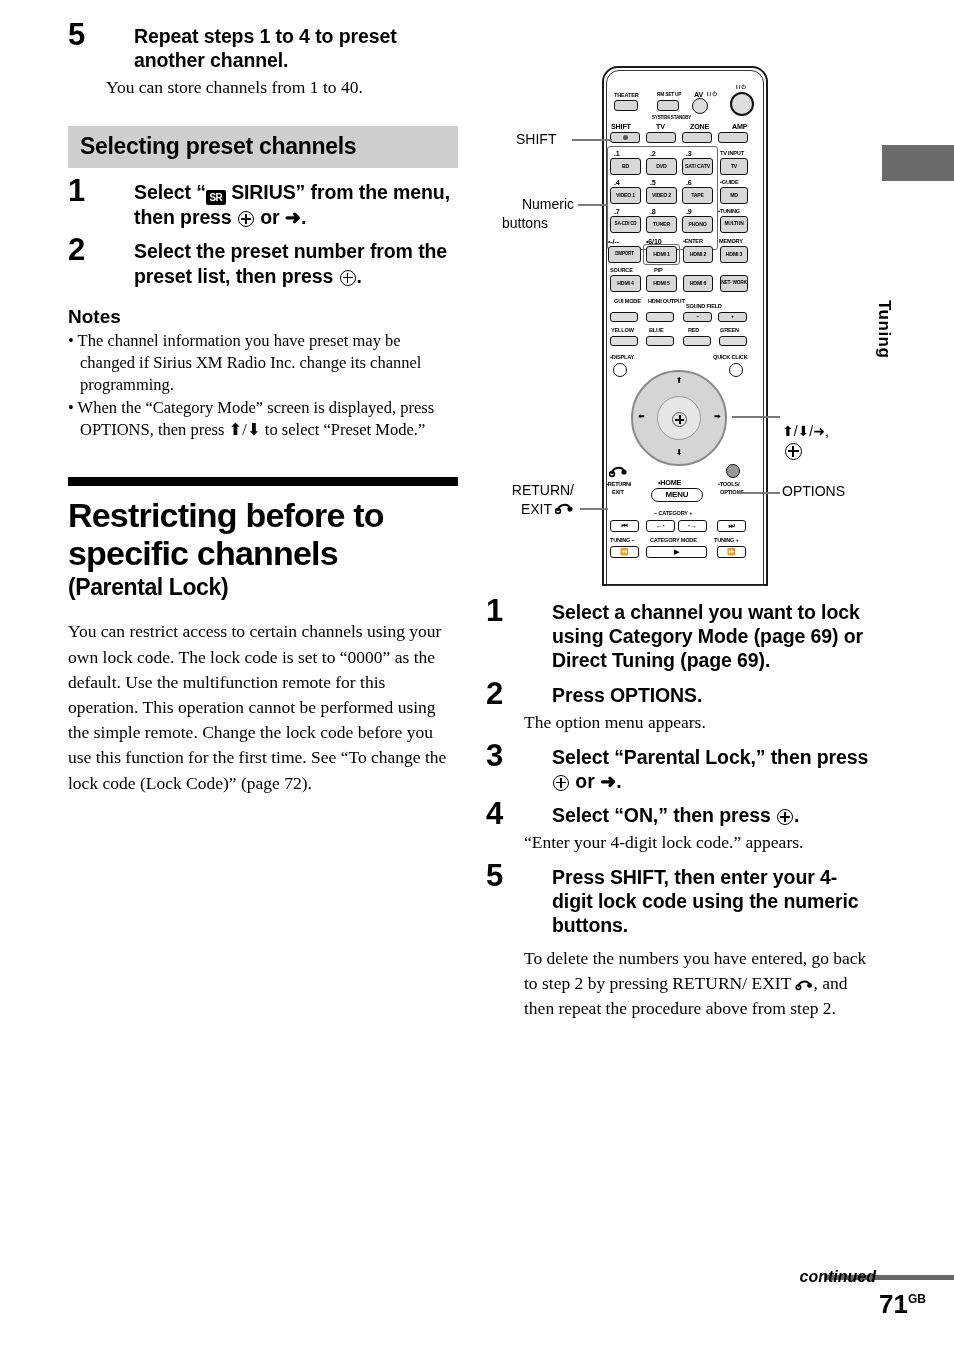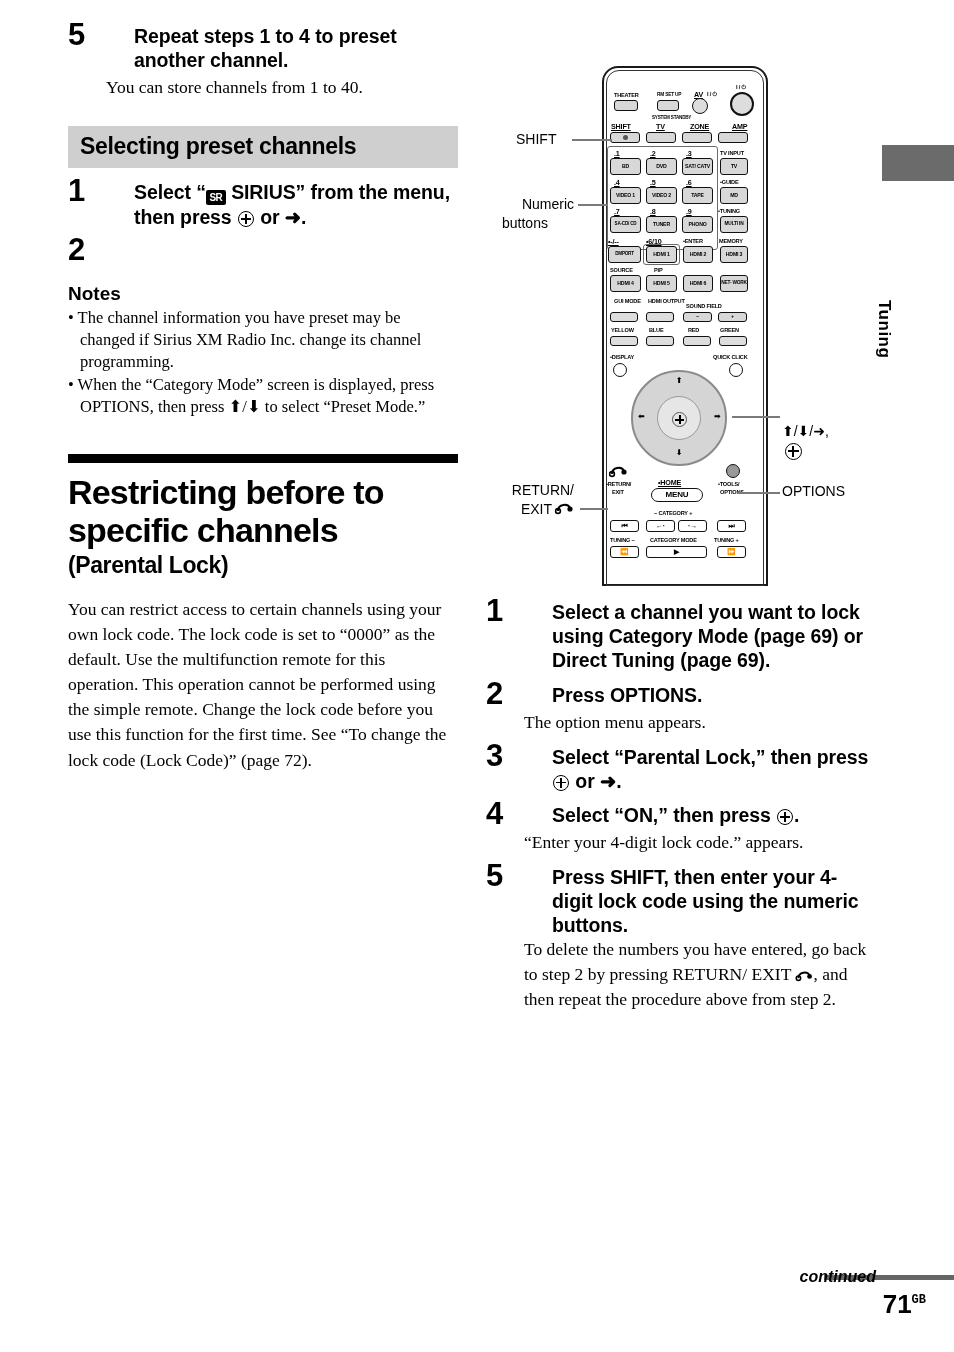--- a/index.html
+++ b/index.html
@@ -154,21 +154,21 @@
   }
   .footer-rule {
     position:absolute; right:0px; bottom:72px;
     width:130px; height:5px; background:#666;
   }
   .footer-page {
     position:absolute; right:28px; bottom:32px;
     font-family:"Liberation Sans", sans-serif;
     font-weight:bold; font-size:26px;
   }
-  .footer-page sup { font-size:12px; font-weight:bold;font-family:Liberation Mono, monospace; }
+  .footer-page sup { font-size:12px; font-weight:bold; }
 
   
   .remote-wrap { position:absolute; left:486px; top:58px; width:400px; height:530px; }
 
   .remote-body {
     position:absolute; left:116px; top:8px;
     width:166px; height:520px;
     border:2px solid #1a1a1a;
     border-radius:16px 16px 0 0;
     background:#fff;
@@ -197,21 +197,21 @@
   .btn.plain { background:#ddd; }
   .lbl {
     position:absolute;
     font-family:"Liberation Sans", sans-serif;
     font-weight:bold;
     font-size:5.6px;
     color:#000;
     white-space:nowrap;
     letter-spacing:-0.2px;
   }
-  .lbl.big { font-size:7.2px;text-decoration:underline; }
+  .lbl.big { font-size:7.2px; }
   .knob {
     position:absolute;
     border:1.6px solid #111;
     background:#ddd;
     border-radius:50%;
   }
   .grp {
     position:absolute;
     border:1.6px solid #6b6b6b;
     border-radius:3px;
@@ -269,20 +269,21 @@
     <div class="step">
       <div class="step-num">1</div>
       <div class="step-body">
         <div class="step-title"><span>Select “</span><span class="ic-sirius">SR</span><span> SIRIUS” from the menu, then press </span><span class="ic-enter"></span><span> or ➜.</span></div>
       </div>
     </div>
 
     <div class="step">
       <div class="step-num">2</div>
       <div class="step-body">
+        <div class="step-title"><span>Select the preset number from the preset list, then press </span><span class="ic-enter"></span><span>.</span></div>
       </div>
     </div>
 
     <div style="margin-top:18px;">
       <div class="notes-title">Notes</div>
       <div class="note-item">• The channel information you have preset may be changed if Sirius XM Radio Inc. change its channel programming.</div>
       <div class="note-item">• When the “Category Mode” screen is displayed, press OPTIONS, then press ⬆/⬇ to select “Preset Mode.”</div>
     </div>
 
     <div style="margin-top:36px;">
@@ -504,21 +505,21 @@
       <div class="step-body">
         <div class="step-title"><span>Select “ON,” then press </span><span class="ic-enter"></span><span>.</span></div>
         <div class="step-desc">“Enter your 4-digit lock code.” appears.</div>
       </div>
     </div>
 
     <div class="step">
       <div class="step-num">5</div>
       <div class="step-body">
         <div class="step-title">Press SHIFT, then enter your 4-digit lock code using the numeric buttons.</div>
-        <div class="step-desc" style="margin-top:0;"><span>To delete the numbers you have entered, go back to step 2 by pressing RETURN/ EXIT </span><svg style="display:inline-block; vertical-align:-2px;" width="18" height="13" viewBox="0 0 18 14">
+        <div class="step-desc" style="margin-top:9px;"><span>To delete the numbers you have entered, go back to step 2 by pressing RETURN/ EXIT </span><svg style="display:inline-block; vertical-align:-2px;" width="18" height="13" viewBox="0 0 18 14">
               <path d="M3 10 C3 3, 13 2, 15 7" stroke="#000" stroke-width="2" fill="none"></path>
               <circle cx="3" cy="10" r="2.4" fill="none" stroke="#000" stroke-width="1.6"></circle>
               <circle cx="15" cy="8" r="2.6" fill="#000"></circle>
             </svg><span>, and then repeat the procedure above from step 2.</span></div>
       </div>
     </div>
   </div>
 
   <div class="side-tab"></div>
   <div class="side-label">Tuning</div>

